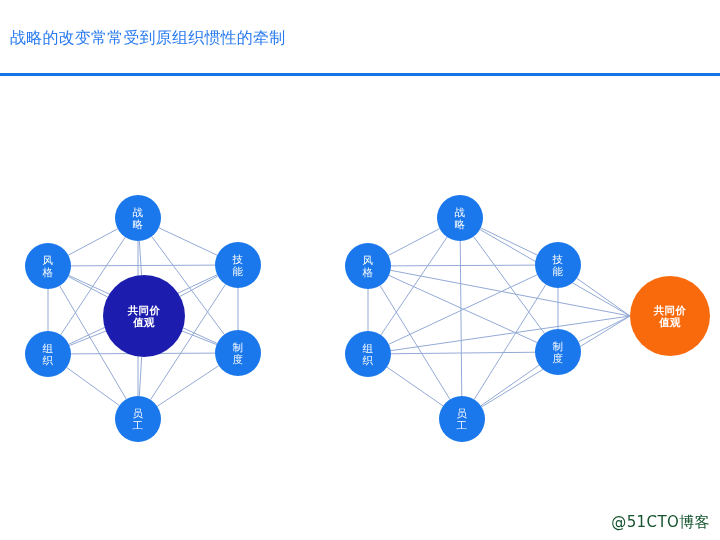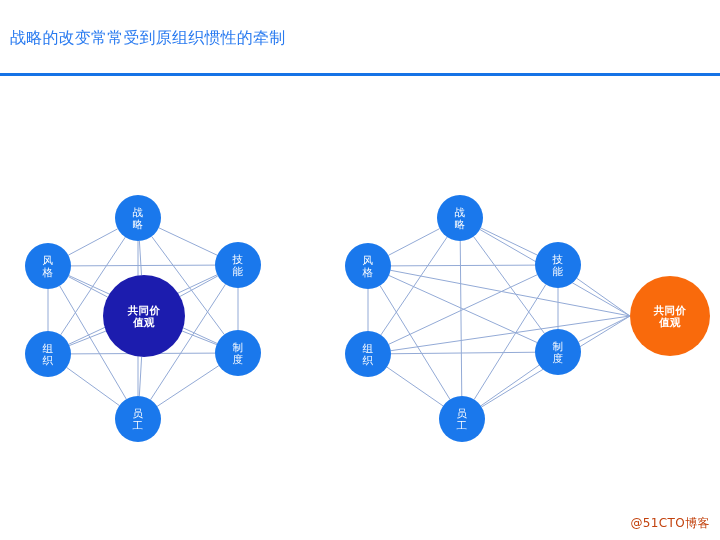--- a/index.html
+++ b/index.html
@@ -85,22 +85,22 @@
     box-sizing: border-box;
     font-weight: bold;
   }
   .hub-core { background: #1c1cae; }
   .hub-ext  { background: #f96a0c; }
   .hub-text { display: block; }
   .watermark {
     position: absolute;
     right: 10px;
     bottom: 8px;
-    font-size: 12px;
-    color: #c2410c;
+    font-size: 15px;
+    color: #14532d;
     letter-spacing: 0.4px;
     white-space: nowrap;
   }
 </style>
 </head>
 <body>
 
 <div class="slide">
 
   <div class="slide-title">战略的改变常常受到原组织惯性的牵制</div>

